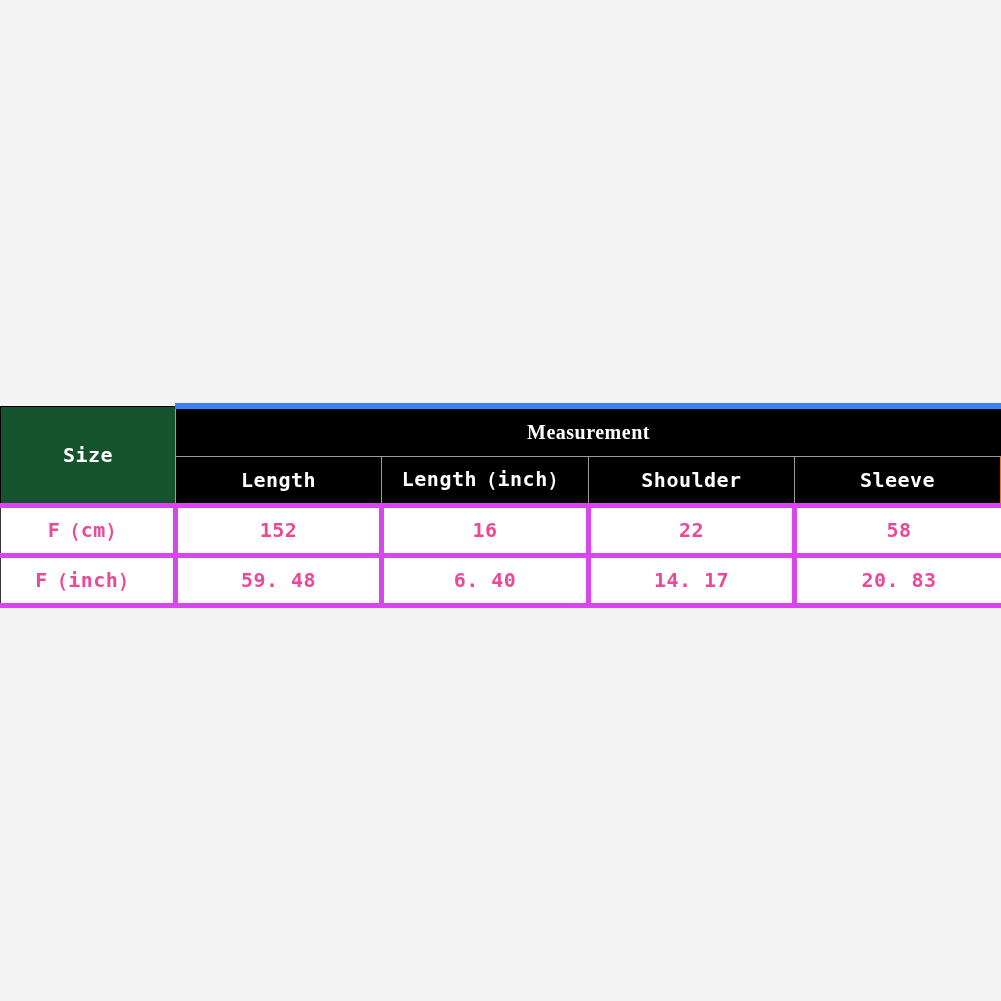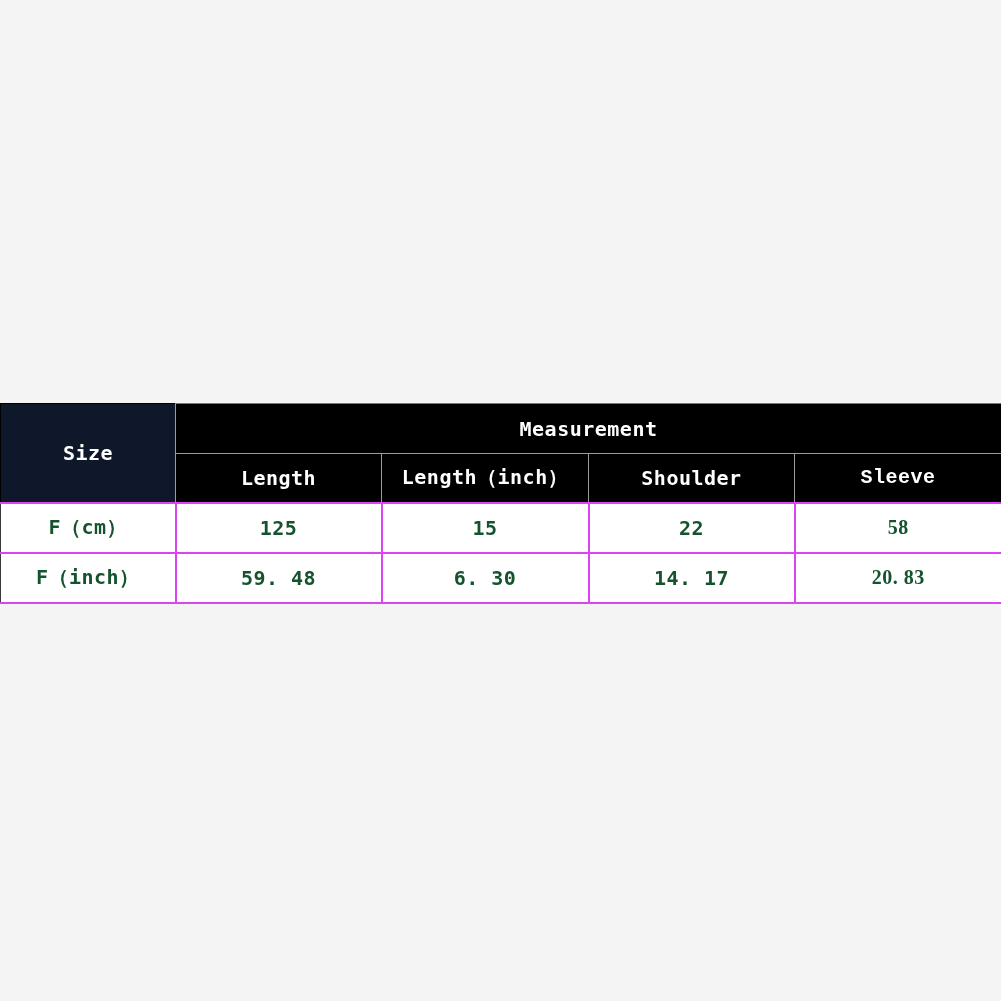--- a/index.html
+++ b/index.html
@@ -45,49 +45,48 @@
     box-sizing: border-box;
   }
 
   
   .hdr {
     background: #000000;
     color: #ffffff;
     border: 1px solid #9b9b9b;
   }
   .hdr-size {
-    background: #0f172a;
+    background: #14532d;
     color: #ffffff;
     border-top: 1px solid #000000;
     border-left: 1px solid #000000;
     border-right: 1px solid #9b9b9b;
     border-bottom: 1px solid #3a3a3a;
   }
   .hdr-group {
-    border-top: 1px solid #3b82f6;
+    border-top: 6px solid #3b82f6;
     border-right: 1px solid #000000;
+    font-family: Liberation Serif, serif;
   }
   .hdr-sub-last {
-    border-right: 1px solid #f97316;
-    font-family: Liberation Mono, monospace;
+    border-right: 3px solid #f97316;
   }
 
   
   .cell {
     background: #ffffff;
-    color: #14532d;
-    border: 2px solid #d946ef;
+    color: #ec4899;
+    border: 5px solid #d946ef;
     height: 50px;
   }
   .cell-first {
     border-left: 1px solid #3a3a3a;
   }
   .cell-last {
     border-right: 1px solid #3a3a3a;
-    font-family: Liberation Serif, serif;
   }
 
   .row-label {
     font-size: 19px;
   }
 
   .h-row-top  { height: 50px; }
   .h-row-sub  { height: 49px; }
   .h-row-data { height: 50px; }
 
@@ -119,28 +118,28 @@
       <tr class="h-row-sub">
         <th class="hdr">Length</th>
         <th class="hdr">Length（inch）</th>
         <th class="hdr">Shoulder</th>
         <th class="hdr hdr-sub-last">Sleeve</th>
       </tr>
     </thead>
     <tbody>
       <tr class="h-row-data">
         <td class="cell cell-first row-label">F（cm）</td>
-        <td class="cell">125</td>
-        <td class="cell">15</td>
+        <td class="cell">152</td>
+        <td class="cell">16</td>
         <td class="cell">22</td>
         <td class="cell cell-last">58</td>
       </tr>
       <tr class="h-row-data">
         <td class="cell cell-first row-label">F（inch）</td>
         <td class="cell">59. 48</td>
-        <td class="cell">6. 30</td>
+        <td class="cell">6. 40</td>
         <td class="cell">14. 17</td>
         <td class="cell cell-last">20. 83</td>
       </tr>
     </tbody>
   </table>
 
 </div>
 
 </body></html>

